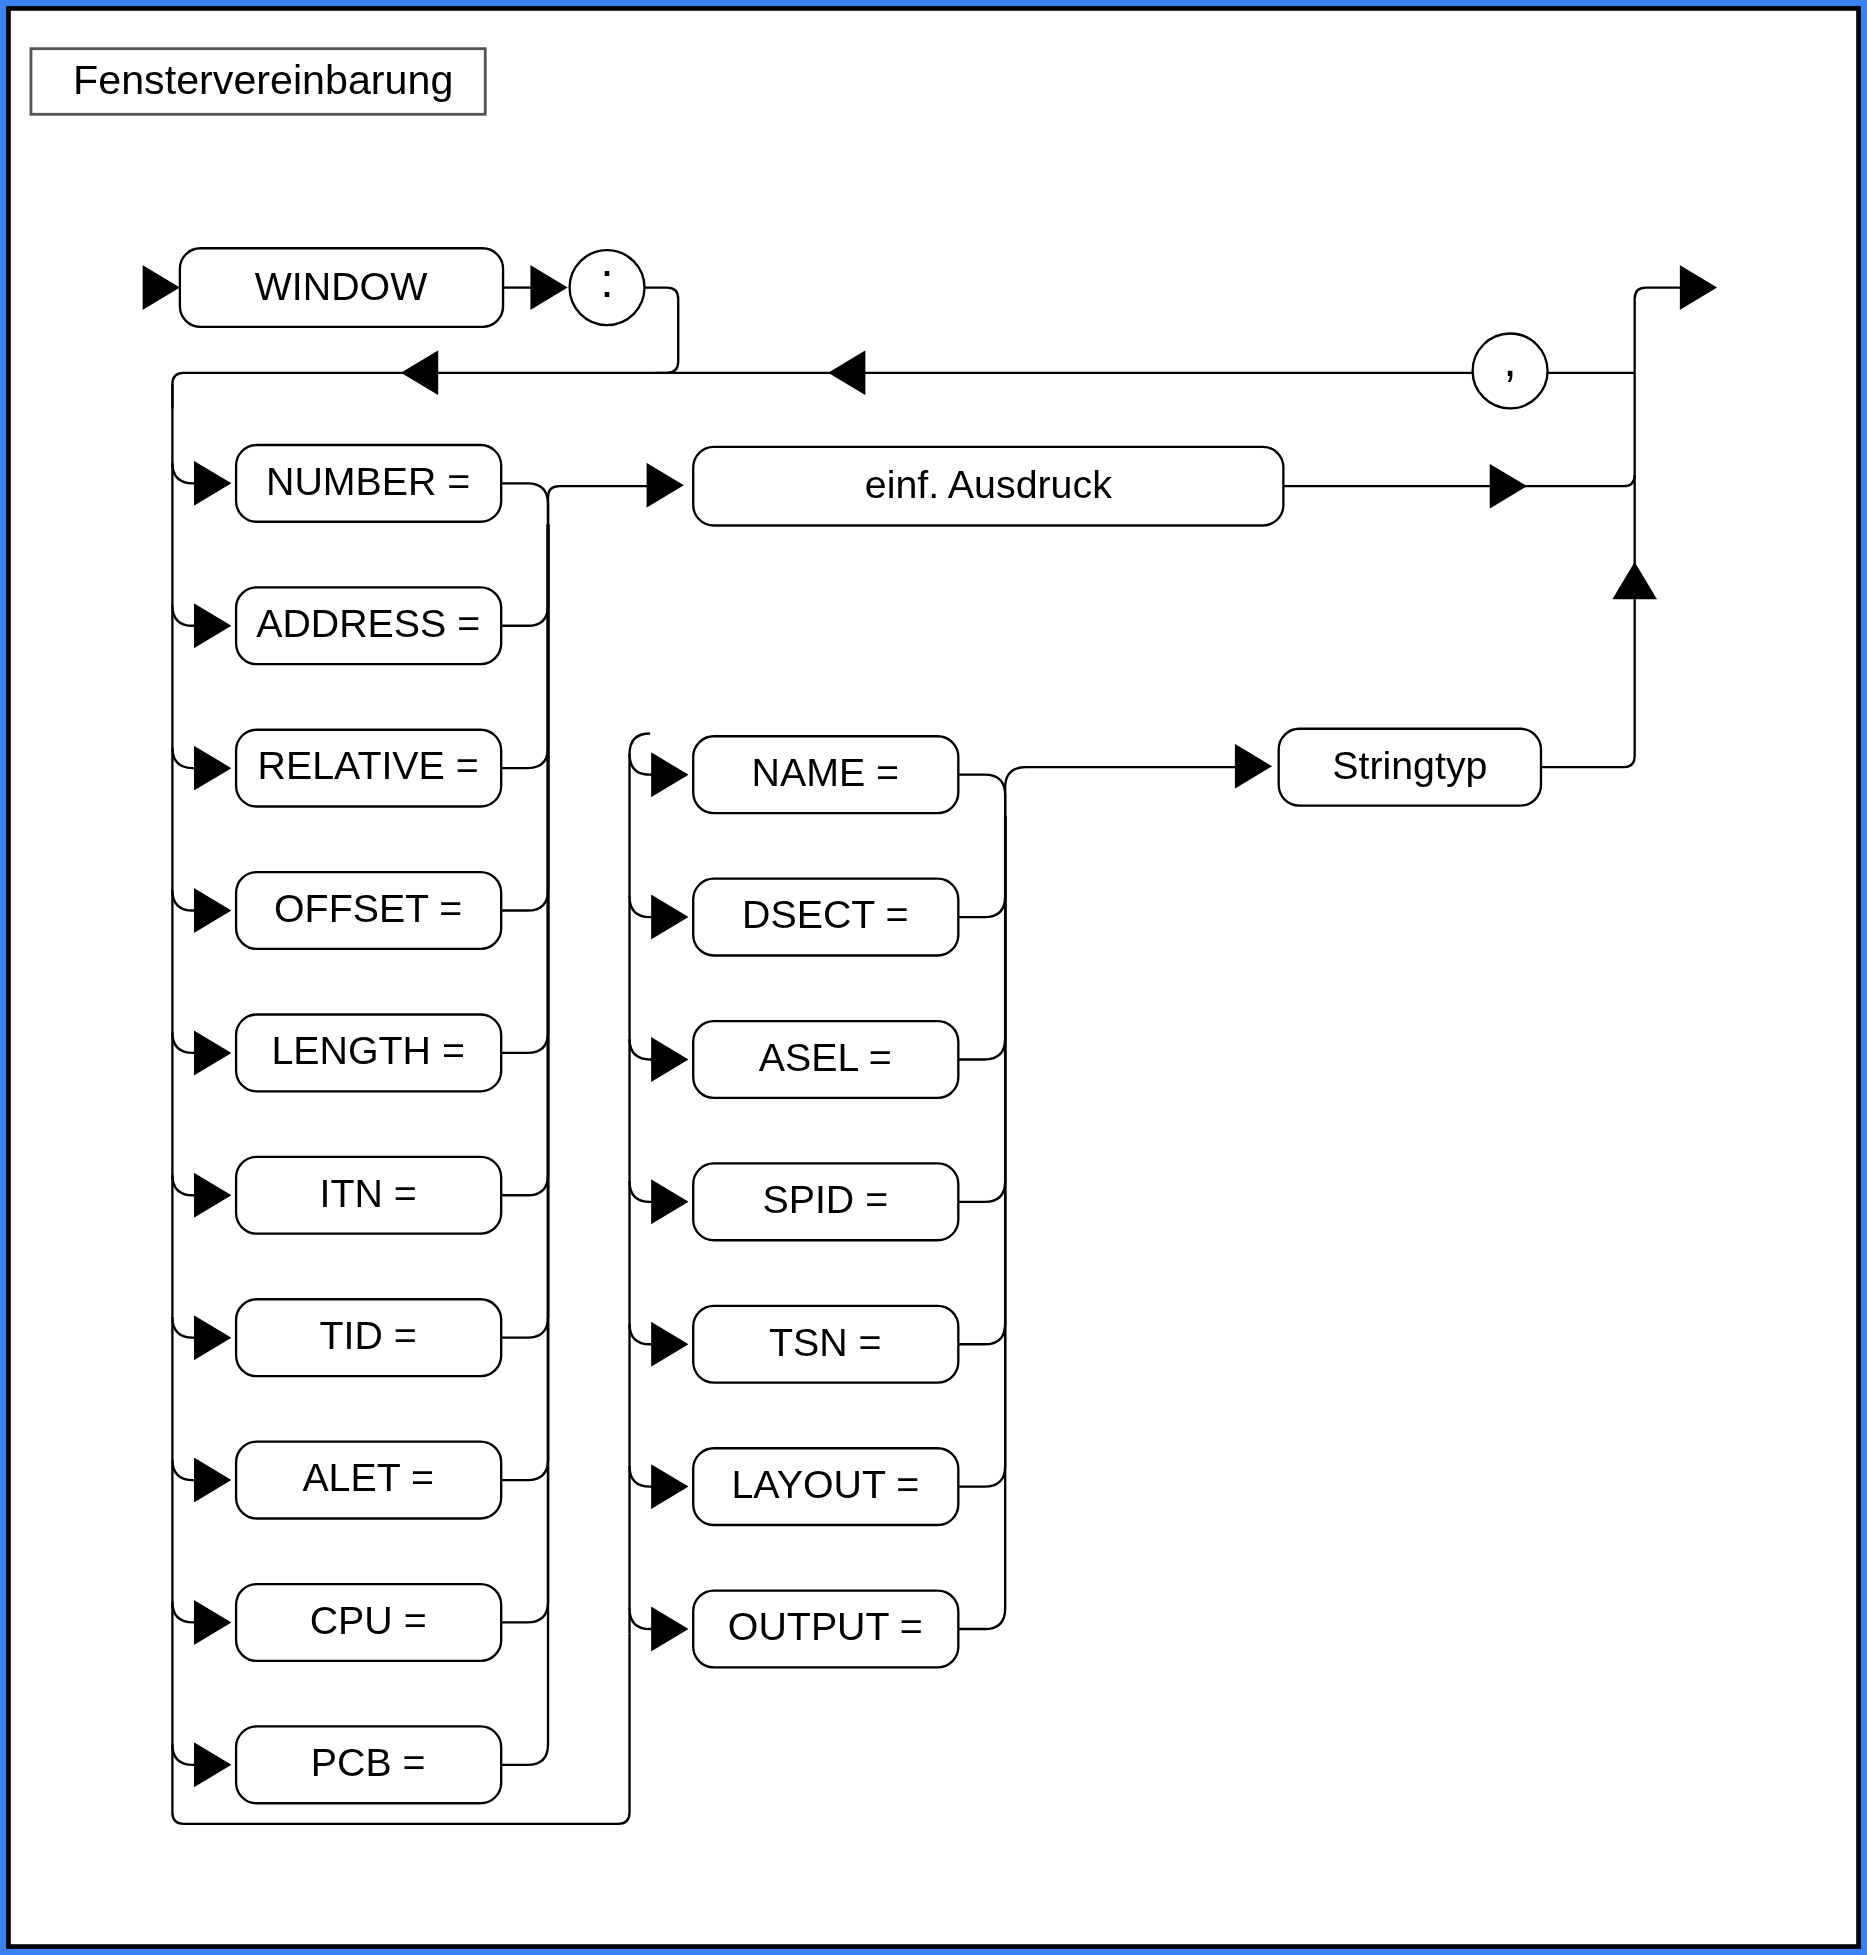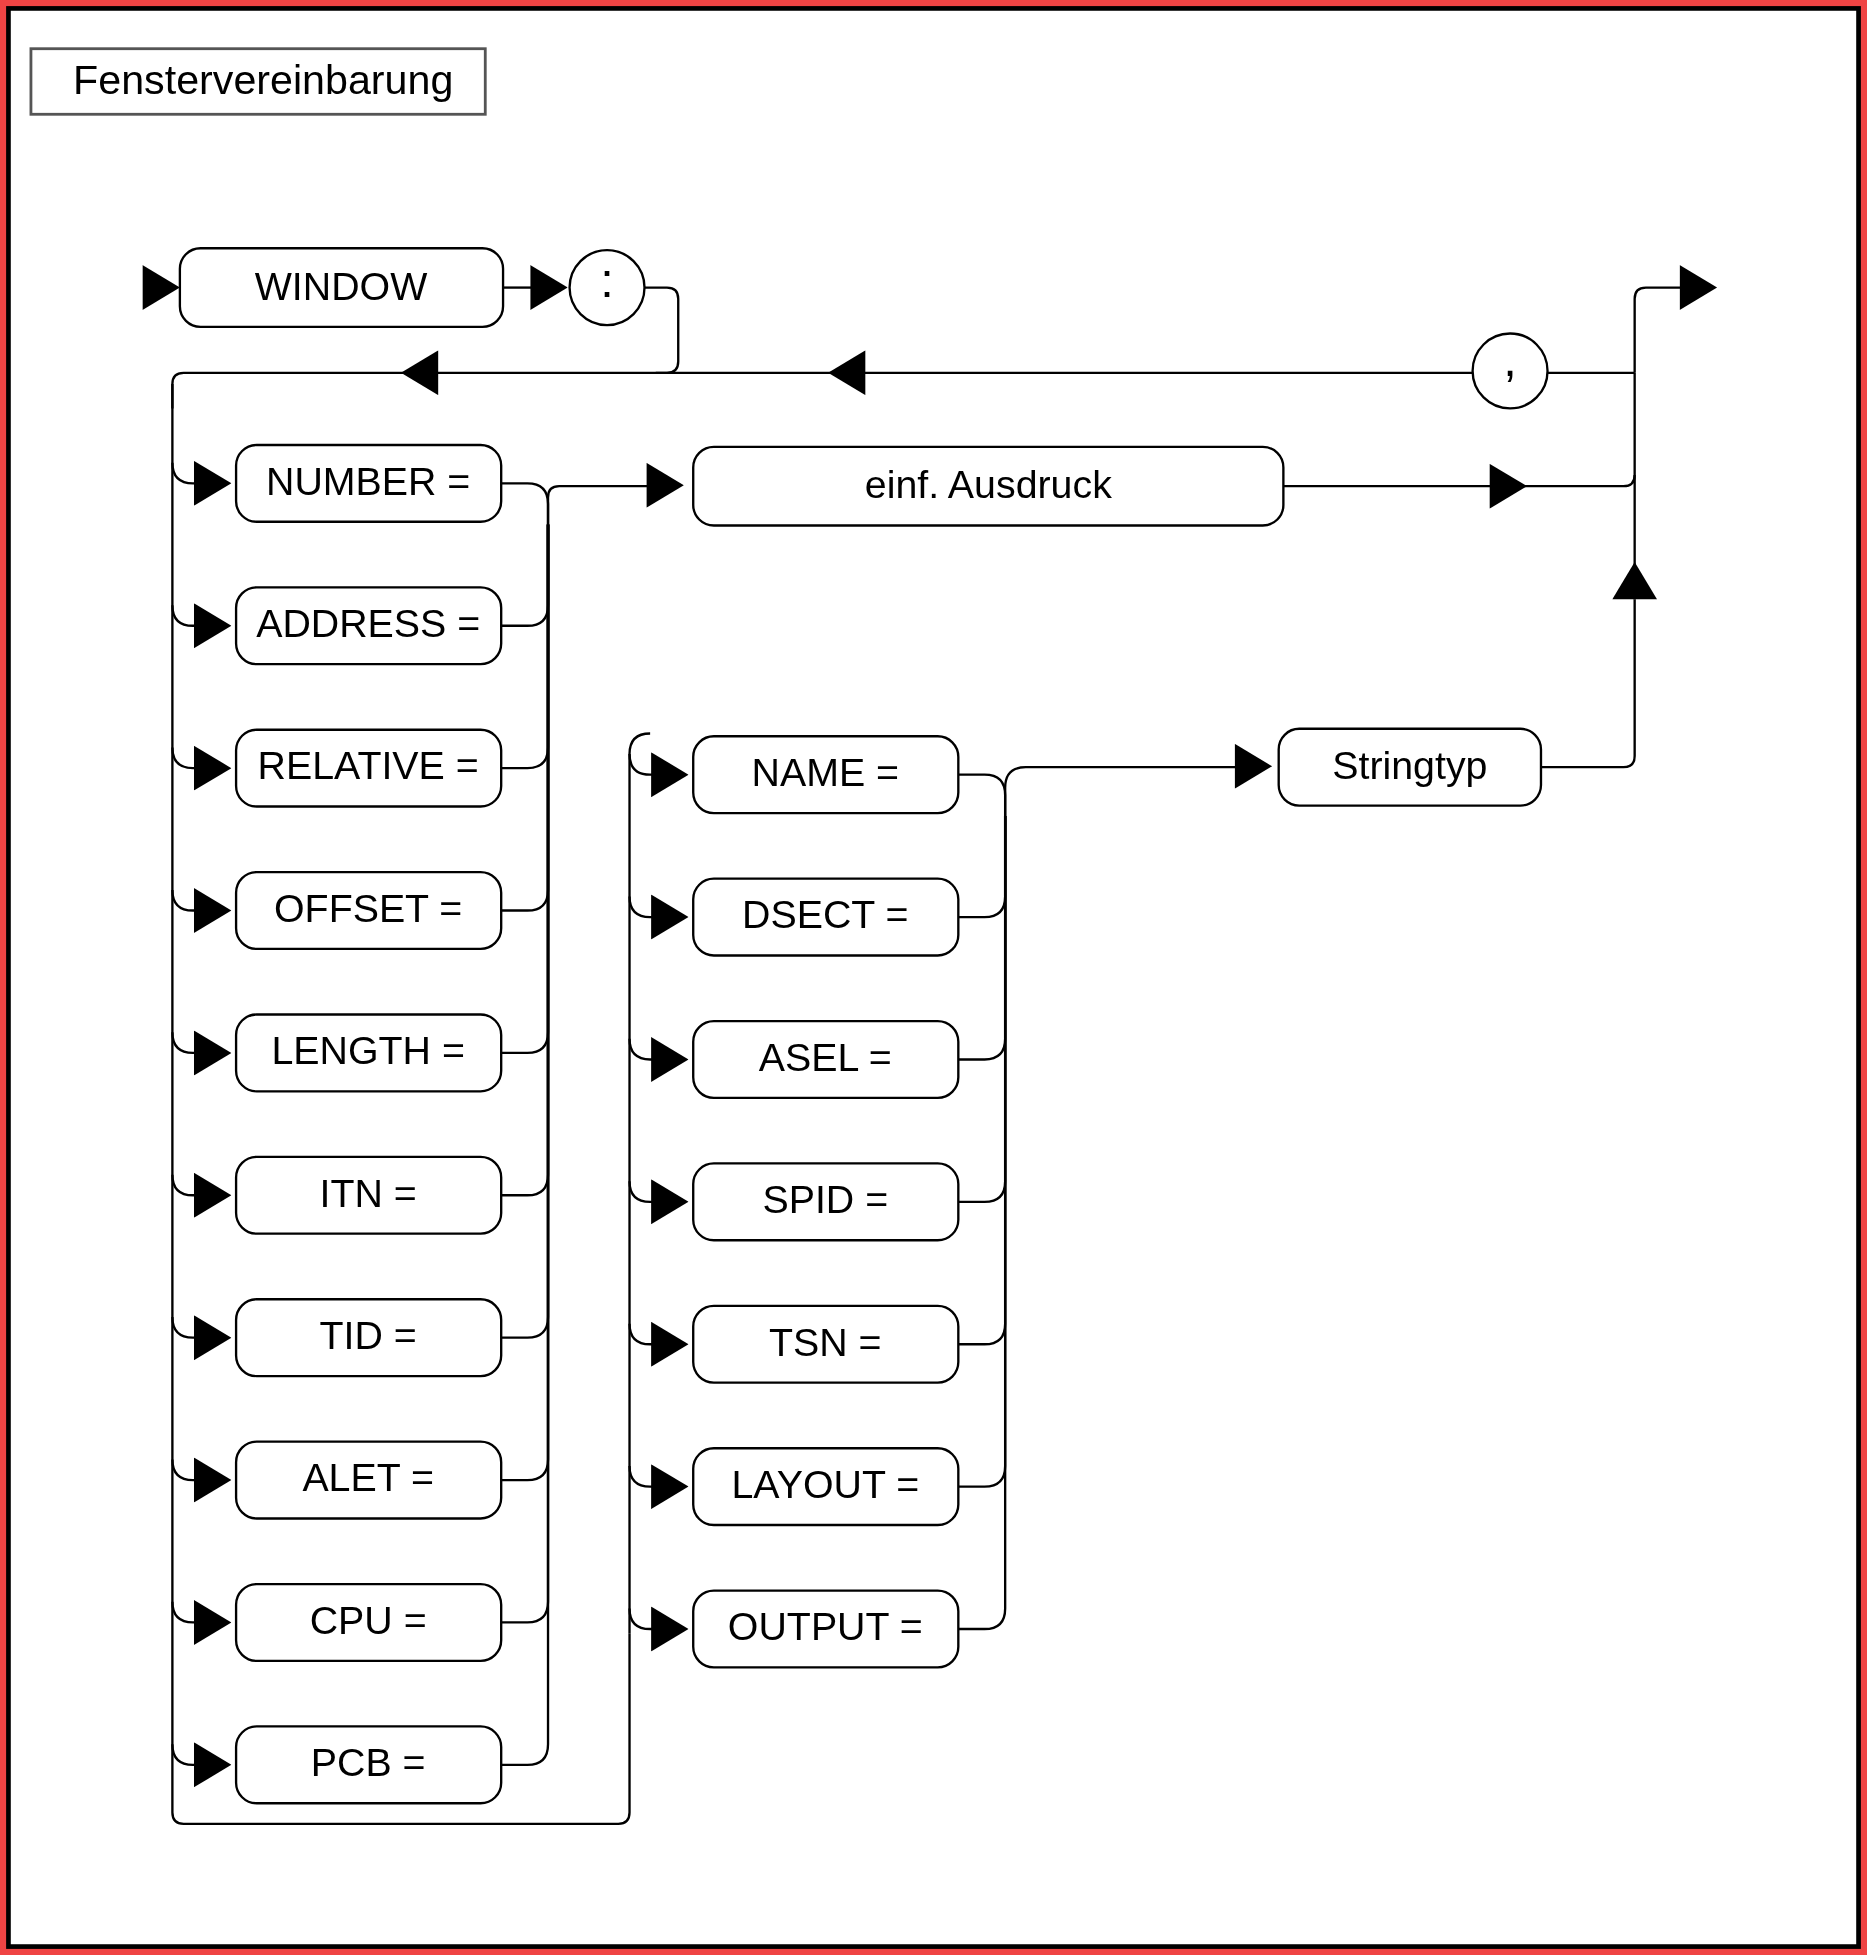--- a/index.html
+++ b/index.html
@@ -7,21 +7,21 @@
     padding: 0;
     background: #ffffff;
   }
   body {
     font-family: "Liberation Sans", sans-serif;
   }
   #page {
     position: relative;
     width: 1867px;
     height: 1955px;
-    background: #ef4444;
+    background: #3b82f6;
     overflow: hidden;
   }
   svg.diagram {
     display: block;
     width: 1867px;
     height: 1955px;
   }
   .outer-frame {
     fill: #ffffff;
     stroke: #000000;

